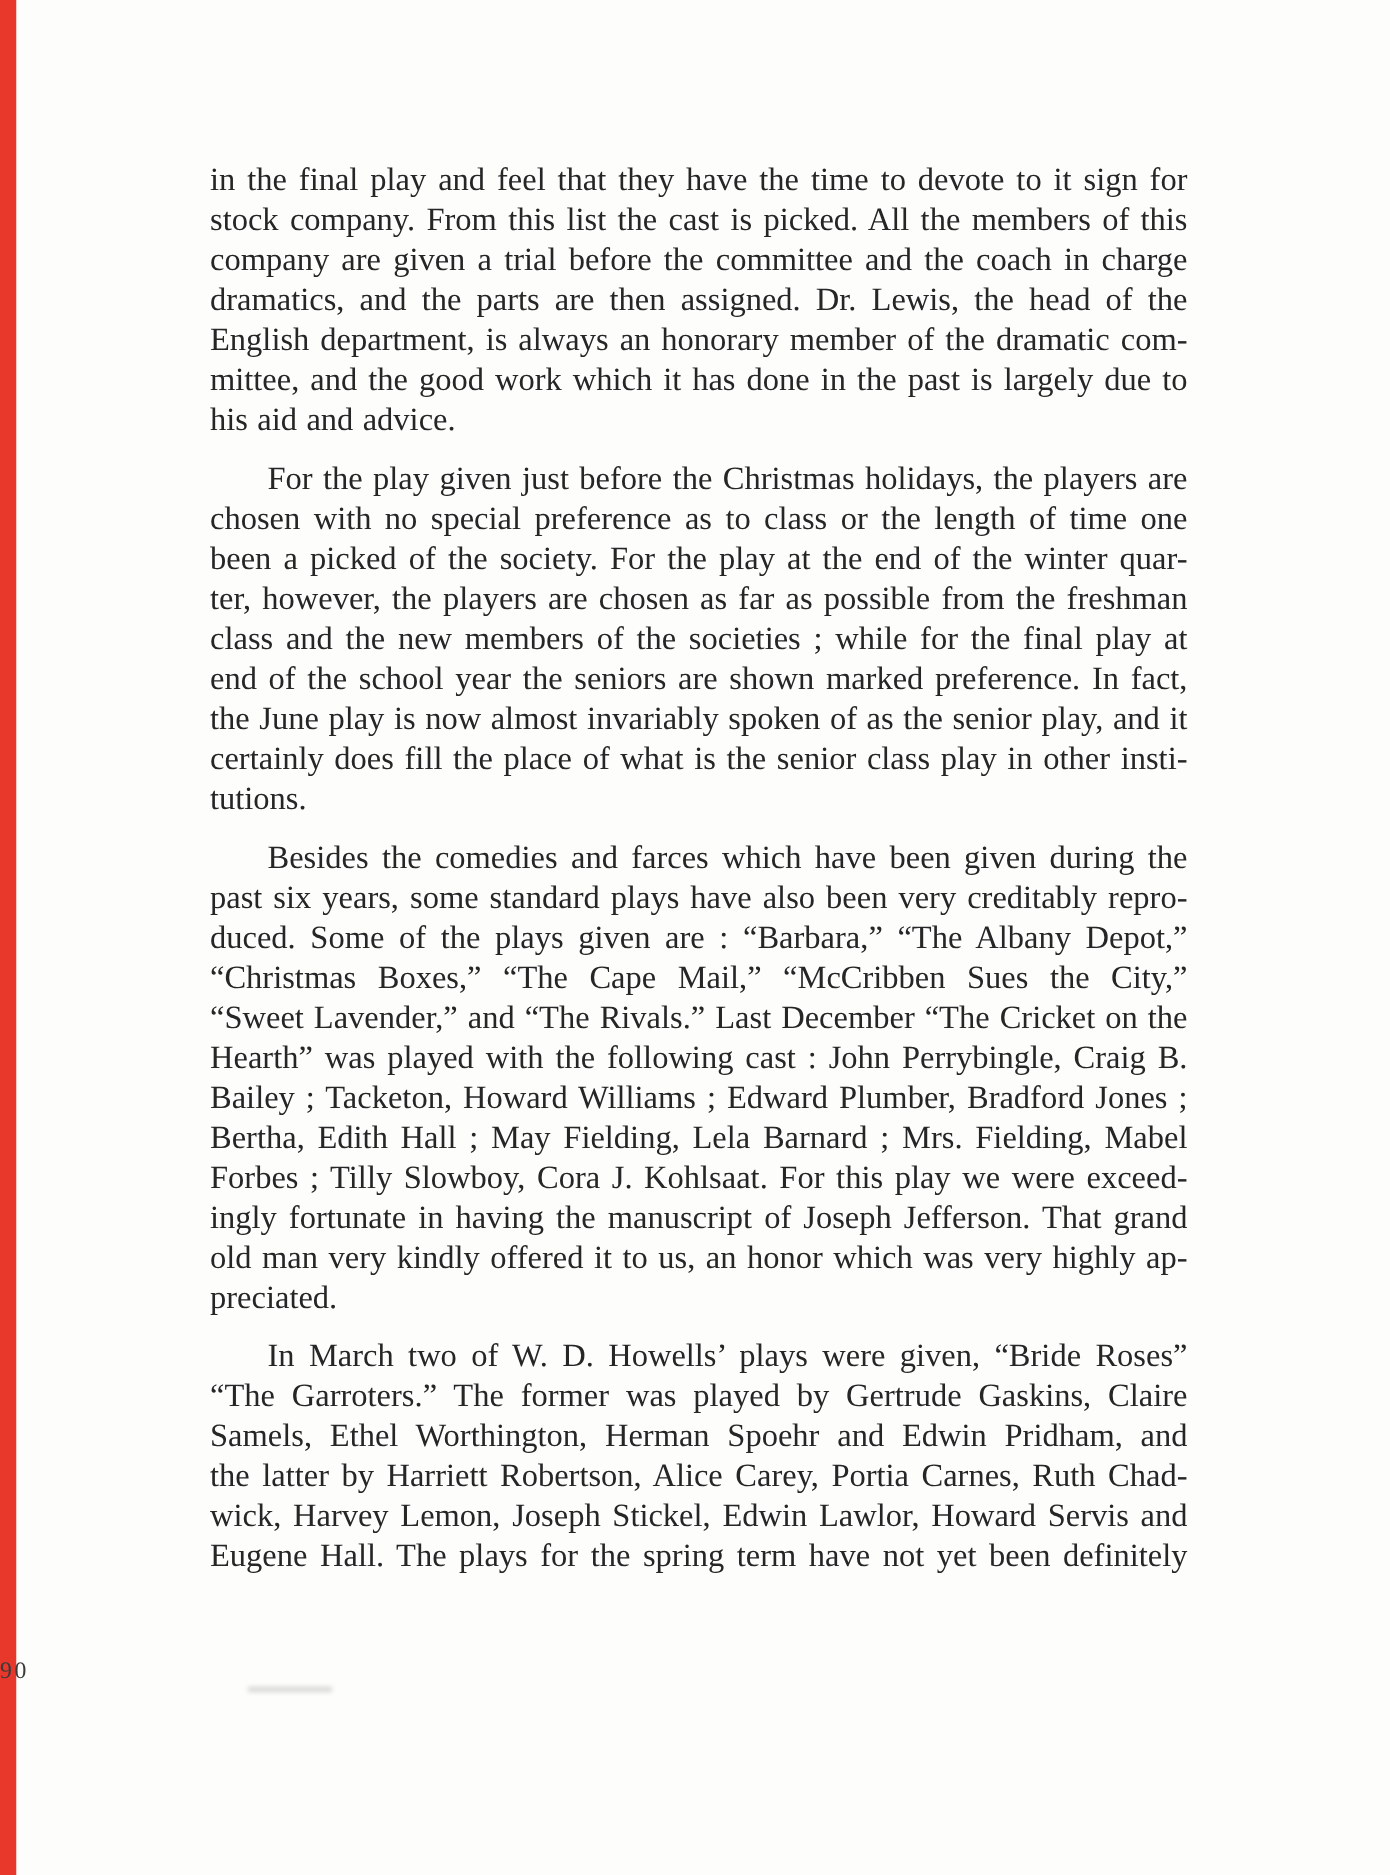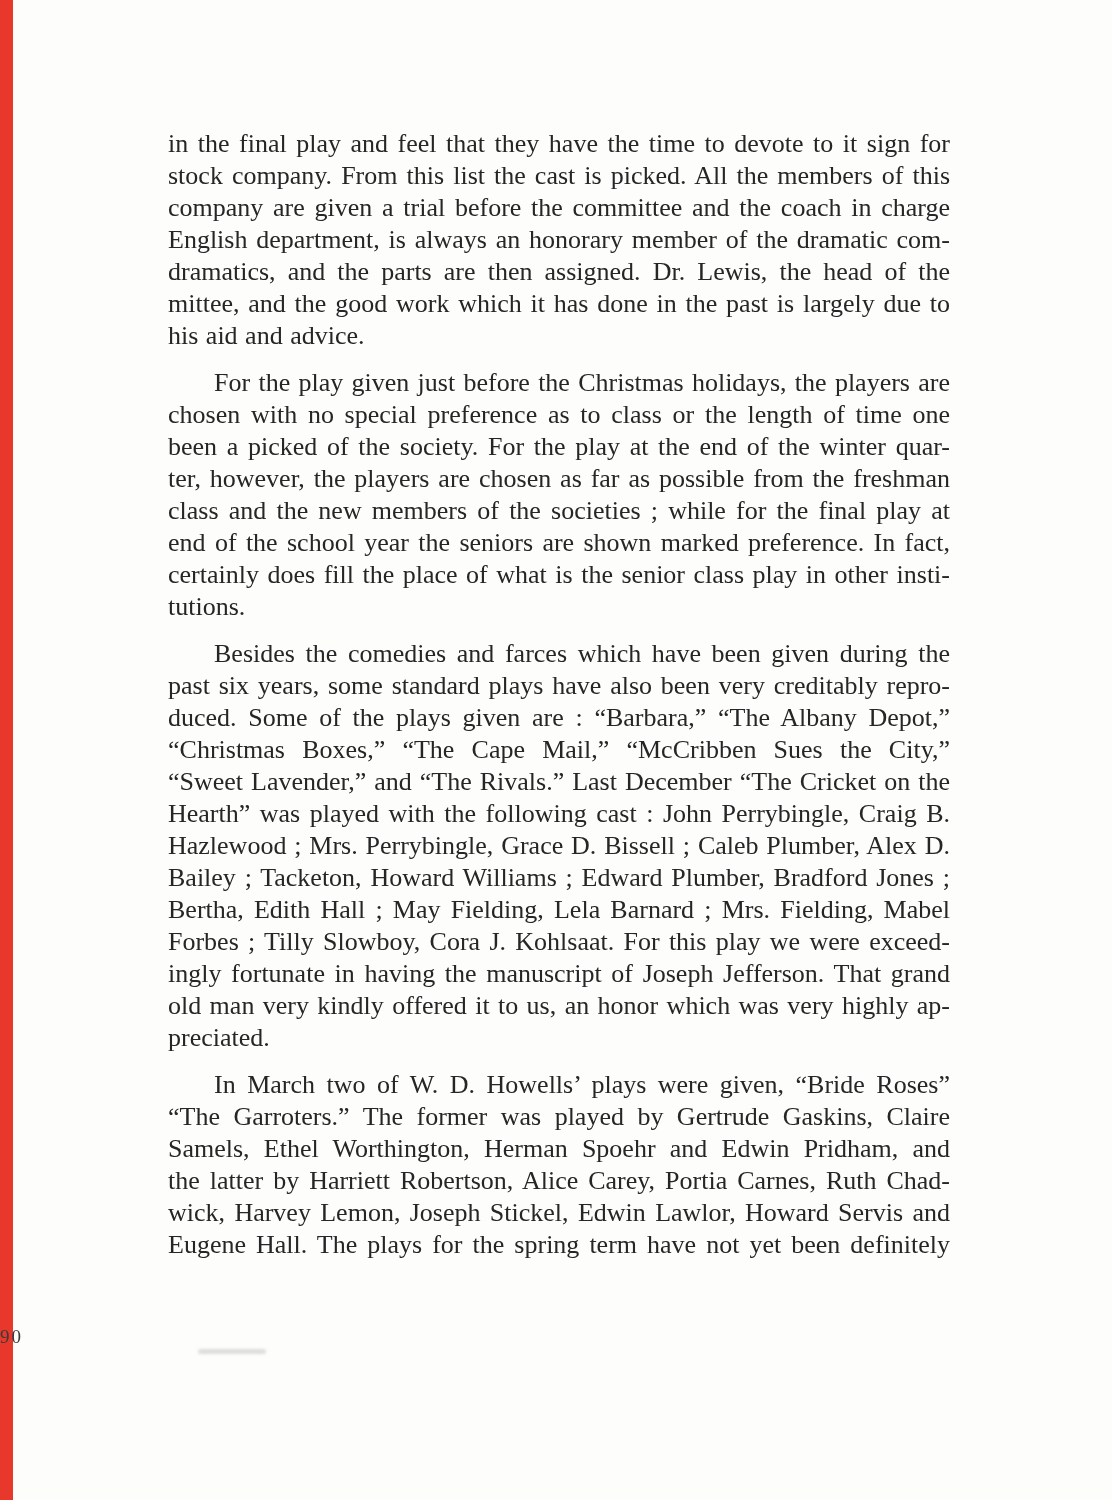--- a/index.html
+++ b/index.html
@@ -60,43 +60,43 @@
 </head>
 <body style="background: rgb(253, 253, 252);">
 
 <div class="scan-strip" style="background: rgb(232, 56, 43);"></div>
 
 <main class="text-block" id="text-block" style="color: rgb(38, 38, 38);">
     <div class="para">
       <div class="line">in the final play and feel that they have the time to devote to it sign for the</div>
       <div class="line">stock company.  From this list the cast is picked.  All the members of this</div>
       <div class="line">company are given a trial before the committee and the coach in charge of</div>
+      <div class="line">dramatics, and the parts are then assigned.  Dr. Lewis, the head of the</div>
       <div class="line">English department, is always an honorary member of the dramatic com-</div>
-      <div class="line">dramatics, and the parts are then assigned.  Dr. Lewis, the head of the</div>
       <div class="line">mittee, and the good work which it has done in the past is largely due to</div>
       <div class="line last">his aid and advice.</div>
     </div>
     <div class="para">
       <div class="line indent">For the play given  just before the Christmas holidays, the players are</div>
       <div class="line">chosen with no special preference as to class or the length of time one has</div>
       <div class="line">been a picked of the society.  For the play at the end of the winter quar-</div>
       <div class="line">ter, however, the players are chosen as far as possible from the freshman</div>
       <div class="line">class and the new members of the societies ; while for the final play at the</div>
       <div class="line">end of the school year the seniors are shown marked preference.  In fact,</div>
+      <div class="line">the June play is now almost invariably spoken of as the senior play, and it</div>
       <div class="line">certainly does fill the place of what is the senior class play in other insti-</div>
       <div class="line last">tutions.</div>
     </div>
     <div class="para">
       <div class="line indent">Besides the comedies and farces which have been given during the</div>
       <div class="line">past six years, some standard plays have also been very creditably repro-</div>
       <div class="line">duced.  Some of the plays given are :  “Barbara,” “The Albany Depot,”</div>
       <div class="line">“Christmas Boxes,” “The Cape Mail,” “McCribben Sues the City,”</div>
       <div class="line">“Sweet Lavender,” and “The Rivals.”  Last December “The Cricket on the</div>
       <div class="line">Hearth” was played with the following cast :  John Perrybingle, Craig B.</div>
-      <div class="line">Hazlewood ; Mrs. Perrybingle, Grace D. Bissell ; Caleb Plumber, Alex D.</div>
       <div class="line">Bailey ; Tacketon, Howard Williams ; Edward Plumber, Bradford Jones ;</div>
       <div class="line">Bertha, Edith Hall ; May Fielding, Lela Barnard ; Mrs. Fielding, Mabel</div>
       <div class="line">Forbes ; Tilly Slowboy, Cora J. Kohlsaat.  For this play we were exceed-</div>
       <div class="line">ingly fortunate in having the manuscript of Joseph Jefferson.  That grand</div>
       <div class="line">old man very kindly offered it to us, an honor which was very highly ap-</div>
       <div class="line last">preciated.</div>
     </div>
     <div class="para">
       <div class="line indent">In March two of W. D. Howells’ plays were given, “Bride Roses” and</div>
       <div class="line">“The Garroters.”  The former was played by Gertrude Gaskins, Claire</div>

